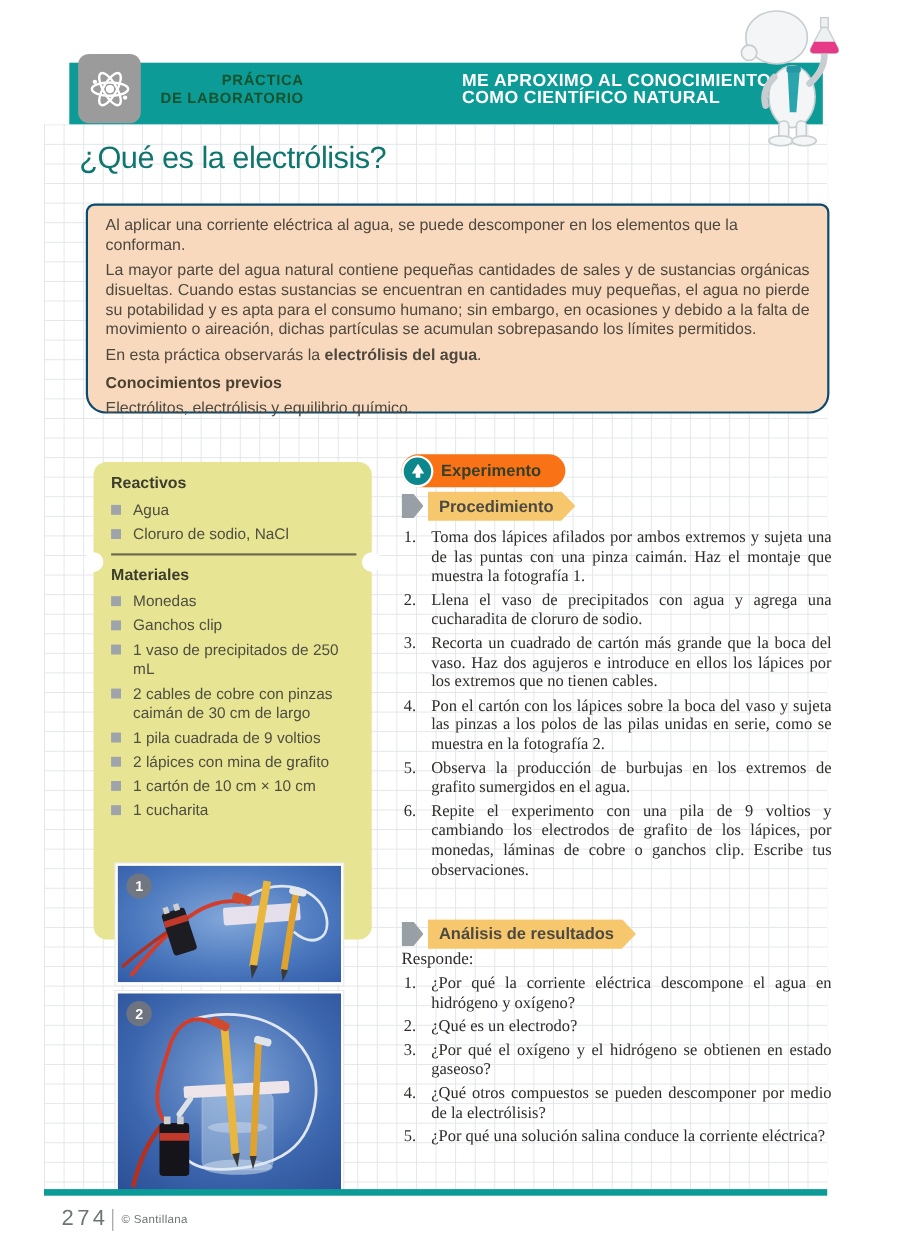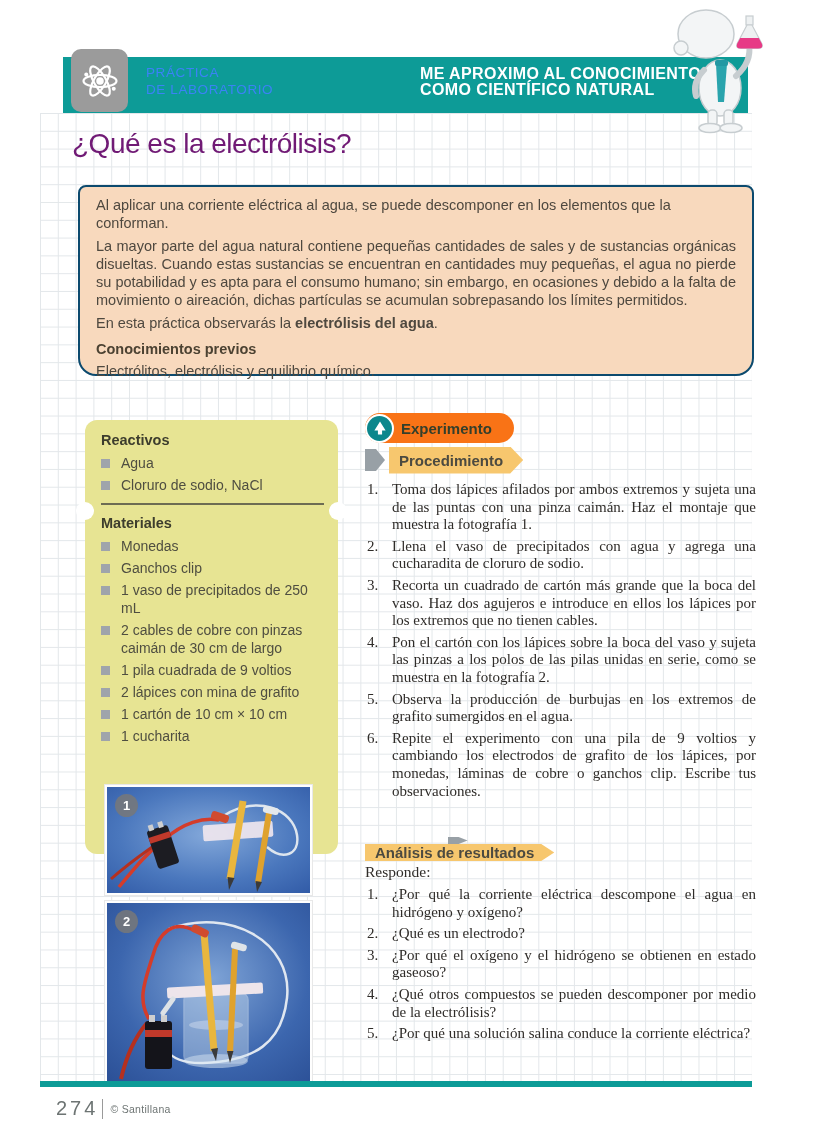--- a/index.html
+++ b/index.html
@@ -16,31 +16,31 @@
     background-size:17.8px 17.8px; z-index:0;
   }
   
   .teal-bar { position:absolute; left:63px; top:57px; width:685px; height:56px; background:#0d9b97; z-index:1; }
   .atom-badge {
     position:absolute; left:71px; top:49px; width:57px; height:63px;
     background:#9b9b9b; border-radius:10px; z-index:2;
     display:flex; align-items:center; justify-content:center;
   }
   .badge-text {
-    position:absolute; left:146px; top:64px; z-index:2; color:#3b82f6;
-    font-weight:normal; font-size:13.5px; line-height:17px; letter-spacing:.6px;
+    position:absolute; left:146px; top:64px; z-index:2; color:#14532d;
+    font-weight:bold; font-size:13.5px; line-height:17px; letter-spacing:.6px;text-align:right;
   }
   .strand-text {
     position:absolute; left:420px; top:66px; z-index:2; color:#fff;
     font-weight:bold; font-size:16px; line-height:16px; letter-spacing:.4px;
   }
   .robot { position:absolute; left:664px; top:4px; width:118px; height:132px; z-index:3; }
   
   .page-title {
-    position:absolute; left:72px; top:128px; z-index:1; color:#701a75;
+    position:absolute; left:72px; top:128px; z-index:1; color:#0f766e;
     font-size:28px; font-weight:400; letter-spacing:-0.5px;
   }
   
   .intro-box {
     position:absolute; left:78px; top:185px; width:676px; height:191px; z-index:1;
     background:#f8d9bd; border:2px solid #0c4a6e; border-radius:8px 8px 18px 18px;
     padding:9px 16px 0 16px; color:#4e483f; font-size:14.5px; line-height:18px;
   }
   .intro-box p { margin:0 0 5px 0; }
   .intro-box .just { text-align:justify; }
@@ -84,21 +84,21 @@
   .banner .chev {
     width:20px; height:22px; background:#98a0a6; margin-right:4px;
     clip-path:polygon(0 0, 55% 0, 100% 50%, 55% 100%, 0 100%);
   }
   .banner .amber {
     height:27px; background:#f7c76e; color:#4c4a40; font-weight:bold; font-size:15px;
     display:flex; align-items:center; padding:0 20px 0 10px;
     clip-path:polygon(0 0, calc(100% - 13px) 0, 100% 50%, calc(100% - 13px) 100%, 0 100%);
   }
   .banner-proc { top:448px; }
-  .banner-ana  { top:837px;flex-direction:column; }
+  .banner-ana  { top:837px; }
   .serif { font-family:"Liberation Serif", serif; color:#2f2c29; }
   .steps, .questions {
     position:absolute; left:365px; width:391px; z-index:1; list-style:none;
     font-family:"Liberation Serif", serif; font-size:15px; line-height:17.6px; color:#2f2c29;
   }
   .steps { top:481px; counter-reset:s; }
   .questions { top:886px; counter-reset:q; }
   .steps li, .questions li { position:relative; padding-left:27px; margin-bottom:4px; text-align:justify; }
   .steps li::before { counter-increment:s; content:counter(s) "."; position:absolute; left:2px; }
   .questions li::before { counter-increment:q; content:counter(q) "."; position:absolute; left:2px; }

